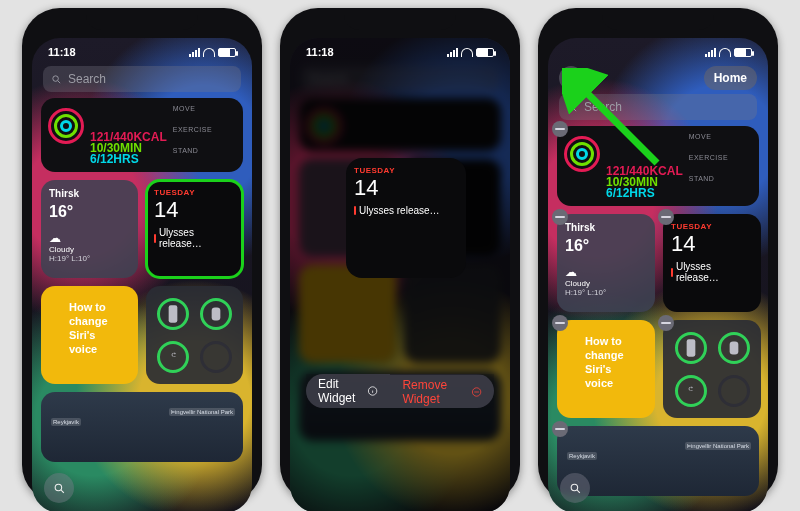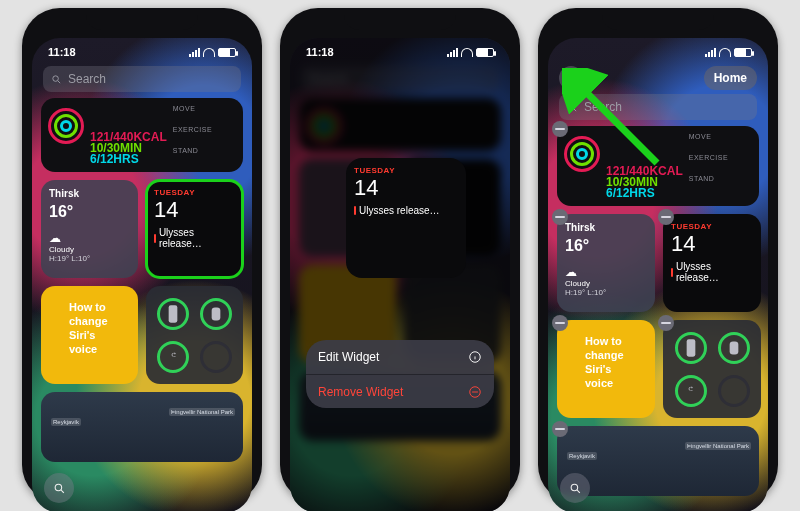--- a/index.html
+++ b/index.html
@@ -88,21 +88,21 @@
   .map .lbl{position:absolute;background:rgba(255,255,255,.16);border-radius:2px;padding:1px 2px}
 
   
   .dock{position:absolute;bottom:10px;left:12px;width:30px;height:30px;border-radius:50%;background:rgba(130,130,145,.4);backdrop-filter:blur(4px);display:flex;align-items:center;justify-content:center;z-index:9}
   .dock svg{width:13px;height:13px;stroke:#eee}
 
   
   .hi-green{outline:3px solid #1bd11b;outline-offset:-2px}
 
   
-  .ctx{position:absolute;left:16px;right:16px;bottom:105px;z-index:20;display:flex;flex-direction:column;gap:0;border-radius:20px;overflow:hidden}
+  .ctx{position:absolute;left:16px;right:16px;bottom:105px;z-index:20;display:flex;flex-direction:row;gap:0;border-radius:20px;overflow:hidden}
   .ctx .mi{height:34px;background:rgba(60,60,70,.92);backdrop-filter:blur(6px);display:flex;align-items:center;justify-content:space-between;padding:0 12px;color:#fff;font-size:12px;border-top:1px solid rgba(0,0,0,.35)}
   .ctx .mi:first-child{border-top:none}
   .ctx .mi.red{color:#ff453a}
   .ctx svg{width:14px;height:14px;stroke:currentColor;fill:none;stroke-width:1.6}
 
   
   .float-cal{position:absolute;top:120px;left:56px;width:120px;height:120px;z-index:22;border-radius:16px}
 
   
   .arrow{position:absolute;z-index:50;pointer-events:none}

